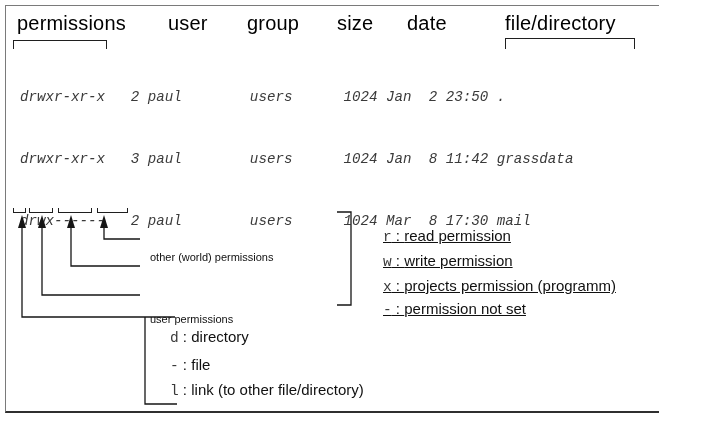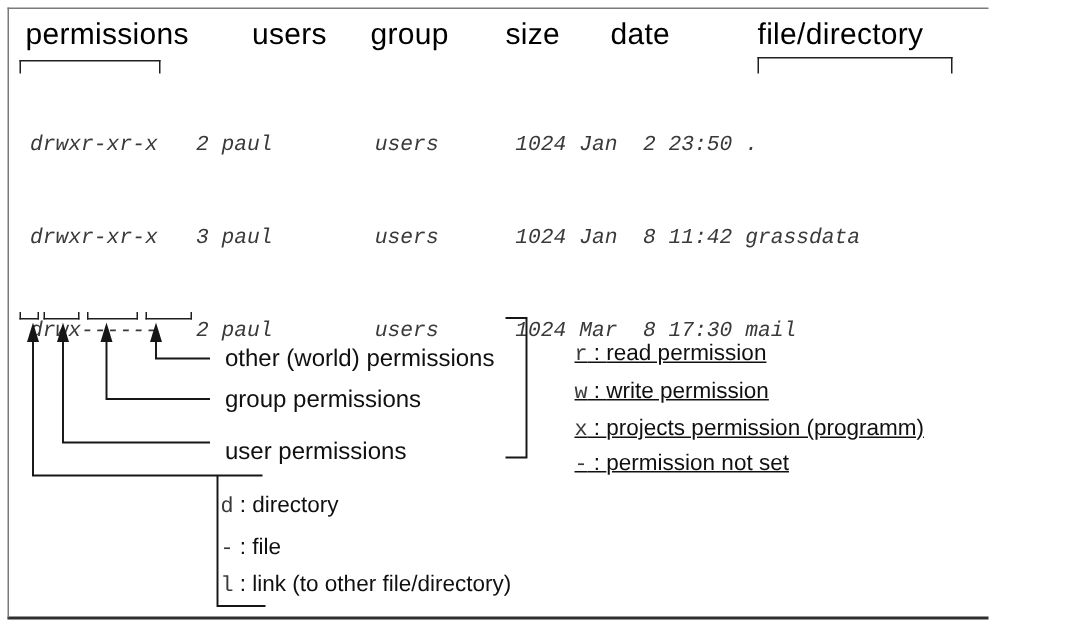--- a/index.html
+++ b/index.html
@@ -30,41 +30,41 @@
   }
   .listing .row { height:20.6px; white-space:pre;font-style:italic; }
   .bracket-up {              
     position:absolute; top:208px; height:5px; box-sizing:border-box;
     border:1px solid #1f1f1f; border-top:none;
   }
   svg.connectors { position:absolute; left:0; top:0; width:711px; height:423px; }
   svg.connectors path { stroke:#161616; stroke-width:1.3; fill:none; }
   svg.connectors polygon { fill:#161616; stroke:none; }
   .callout {
-    position:absolute; left:150px; font-size:16px; color:#101010; white-space:nowrap;
+    position:absolute; left:150px; font-size:11px; color:#101010; white-space:nowrap;margin-top:20px;
   }
   .legend-item {
     position:absolute; font-size:15px; color:#101010; white-space:nowrap;
   }
   .legend-item .sym {
     font-family:"Liberation Mono","DejaVu Sans Mono",monospace;
     font-size:14.5px; color:#3a3a3a;
   }
   .legend-item .sep { white-space:pre; }
   .perm-legend .legend-item { left:383px;text-decoration:underline; }
-  .type-legend .legend-item { left:147px; }
+  .type-legend .legend-item { left:170px; }
 </style>
 </head>
 <body>
 
 <div class="canvas">
   <div class="frame"></div>
 
   <span class="col-header" style="left:17px">permissions</span>
-  <span class="col-header" style="left:168px">users</span>
+  <span class="col-header" style="left:168px">user</span>
   <span class="col-header" style="left:247px">group</span>
   <span class="col-header" style="left:337px">size</span>
   <span class="col-header" style="left:407px">date</span>
   <span class="col-header" style="left:505px">file/directory</span>
 
   <div class="bracket-down" style="left:13px;top:40px;width:94px;height:9px"></div>
   <div class="bracket-down" style="left:505px;top:38px;width:130px;height:11px"></div>
 
   <div class="listing">
     <div class="row">drwxr-xr-x   2 paul        users      1024 Jan  2 23:50 .</div>
@@ -86,21 +86,20 @@
     <polygon points="104,215 100,228 108,228"></polygon>
     <path d="M104 224 V239 H140"></path>
     <path d="M71 224 V266 H140"></path>
     <path d="M42 224 V295 H140"></path>
     <path d="M22 224 V317 H175"></path>
     <path d="M145 317 V404 H177"></path>
     <path d="M337 212 H351 V305 H337"></path>
   </svg>
 
   <span class="callout" style="top:231px">other (world) permissions</span>
-  <span class="callout" style="top:258px">group permissions</span>
   <span class="callout" style="top:293px">user permissions</span>
 
   <div class="perm-legend">
     <div class="legend-item" style="top:227px">
       <span class="sym">r</span><span class="sep"> : </span><span>read permission</span>
     </div>
     <div class="legend-item" style="top:252px">
       <span class="sym">w</span><span class="sep"> : </span><span>write permission</span>
     </div>
     <div class="legend-item" style="top:277px">

